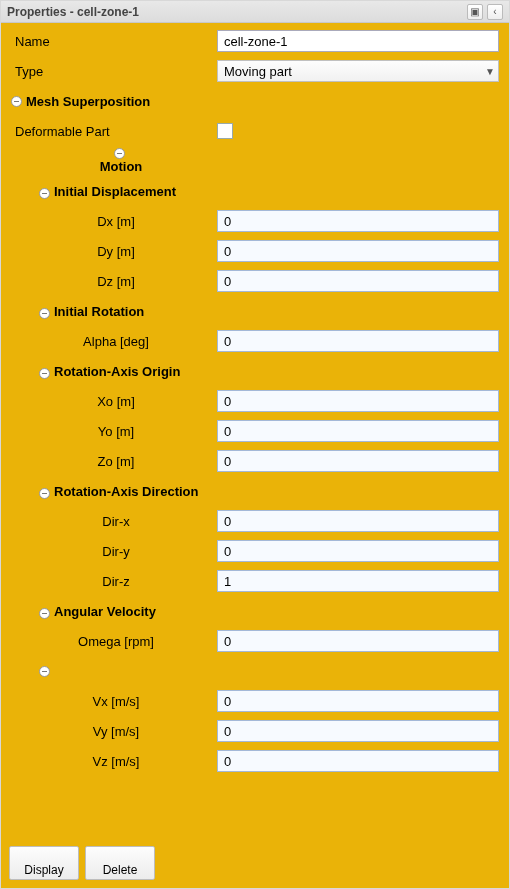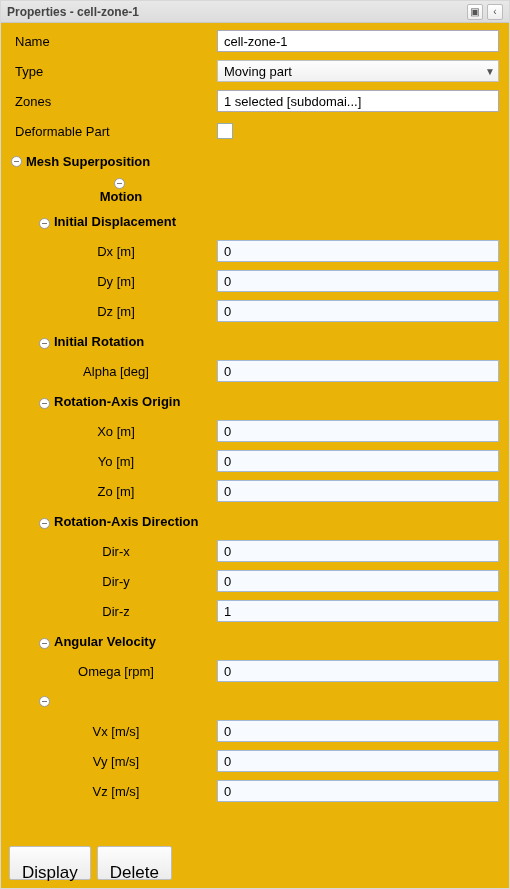--- a/index.html
+++ b/index.html
@@ -101,21 +101,21 @@
     border-top:0;
     padding: 8px;
     display:flex; gap:6px;
   }
   .footer button {
     height:24px; min-width:70px;
     padding:16px 12px;
     background:linear-gradient(#fdfdfd,#ececec);
     border:1px solid #bdbdbd;
     border-radius:2px;
-    font-family:inherit; font-size:17px;
+    font-family:inherit; font-size:12px;
     cursor:pointer;
   }
   .plain-label { padding-left: 4px; }
   .pad-left-small{ padding-left:4px;justify-content:center; }
 </style>
 </head>
 <body>
 
 <div class="panel">
 
@@ -141,42 +141,34 @@
           <span class="tree-label">Type</span>
         </div>
       <div class="valcol">
         <div class="select-wrap">
           <input class="select-input" readonly="" value="Moving part" style="">
           <span class="chev">▼</span>
         </div>
       </div>
     </div>
 
-    <div class="row">
-      <div class="labelcol plain-label">
-          <span class="tree-label">Zones</span>
-        </div>
-      <div class="valcol">
-          <input class="text-input" readonly="" value="1 selected [subdomai...]" style="">
+
+    <div class="row">
+      <div class="labelcol ind1">
+          <span class="disclosure"></span>
+          <span class="tree-label bold">Mesh Superposition</span>
         </div>
     </div>
 
     <div class="row">
       <div class="labelcol plain-label">
           <span class="tree-label">Deformable Part</span>
         </div>
       <div class="valcol">
           <span class="chk"></span>
-        </div>
-    </div>
-
-    <div class="row">
-      <div class="labelcol ind1">
-          <span class="disclosure"></span>
-          <span class="tree-label bold">Mesh Superposition</span>
         </div>
     </div>
 
     <div class="row">
       <div class="labelcol ind2">
           <span class="disclosure"></span>
           <span class="tree-label bold">Motion</span>
         </div>
     </div>
 

